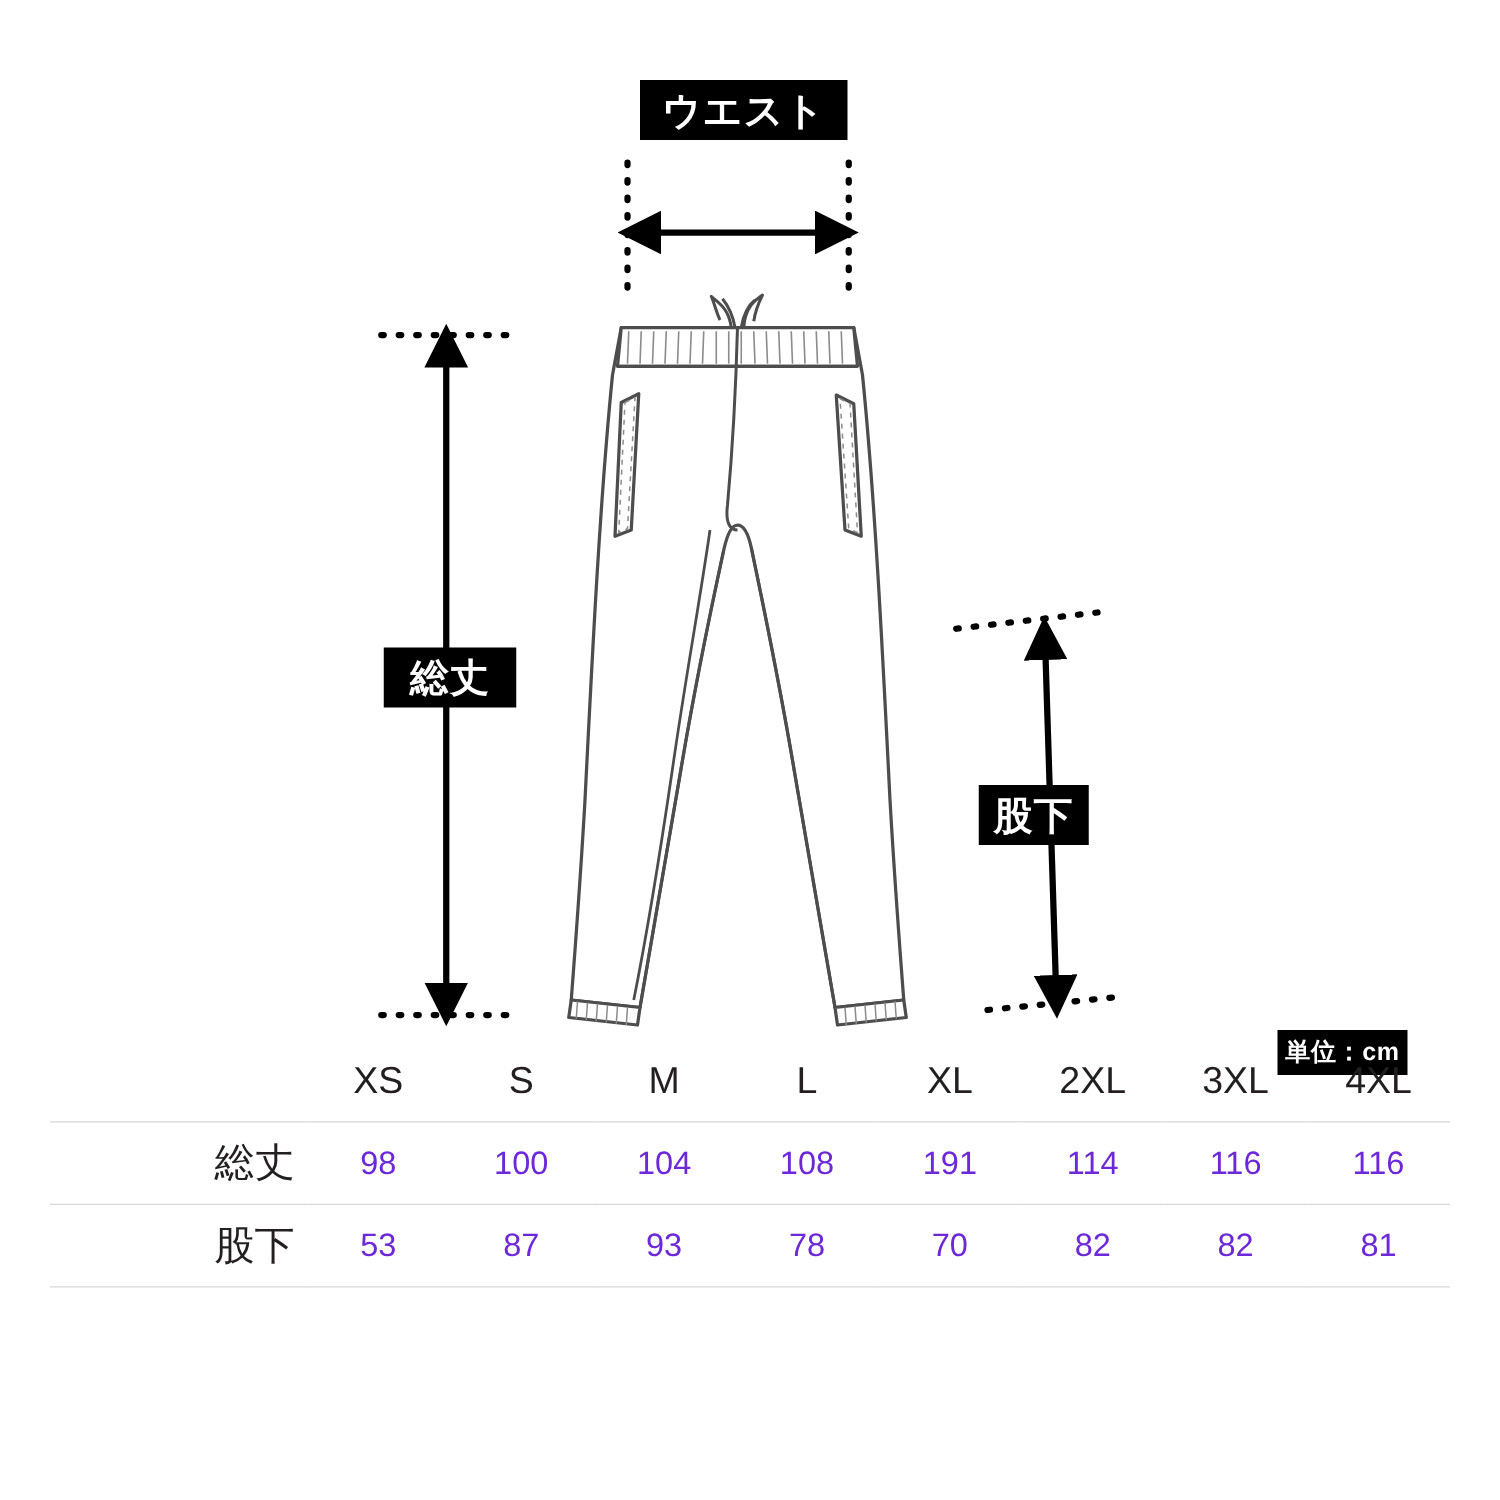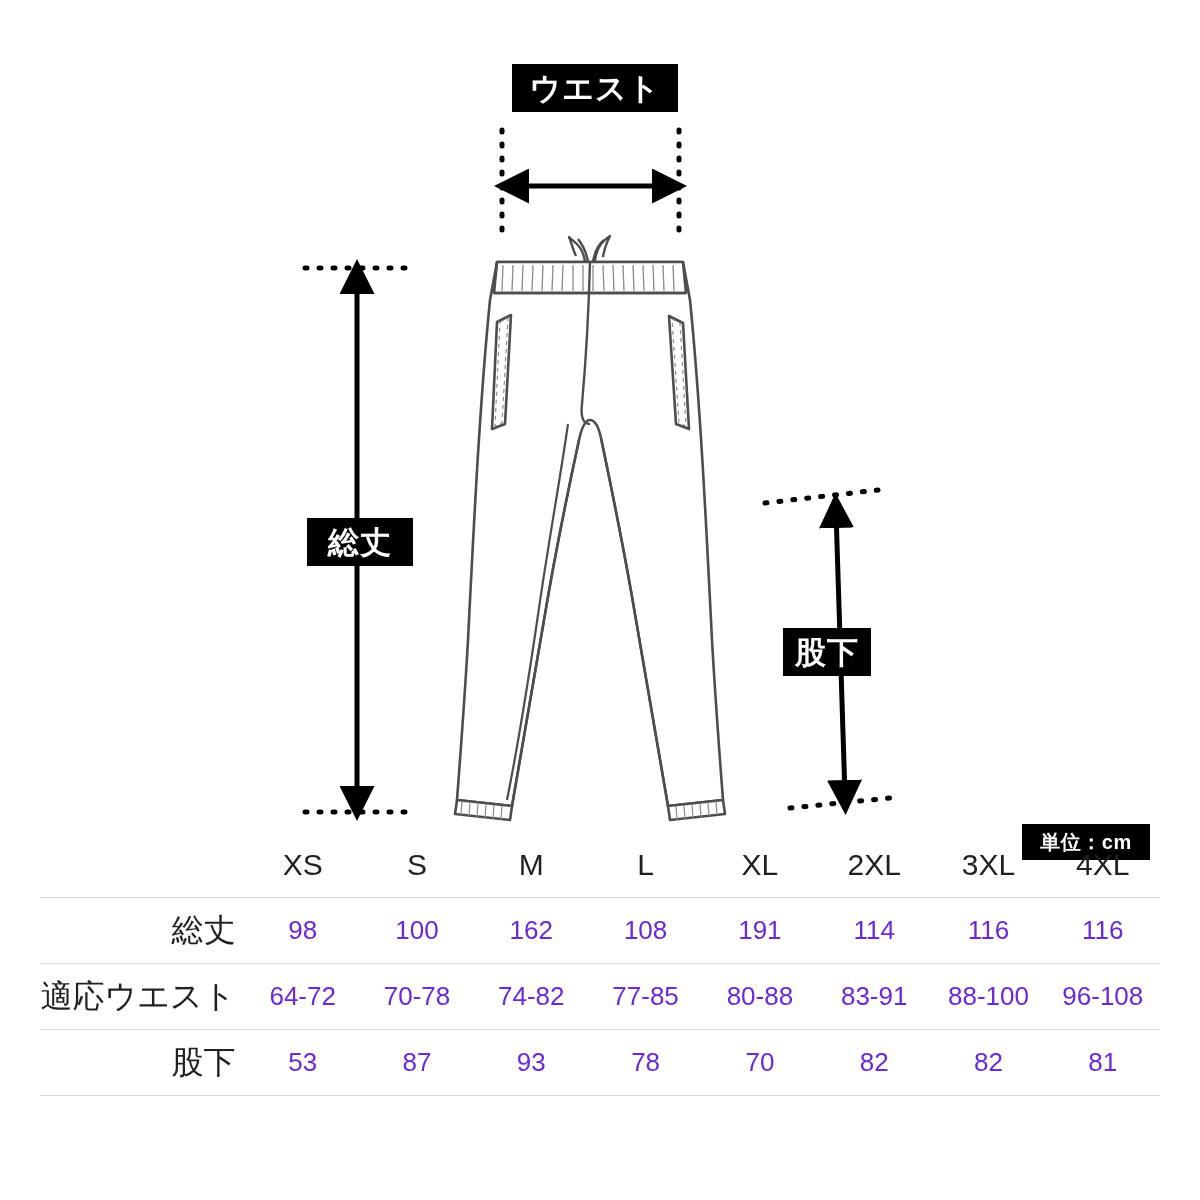--- a/index.html
+++ b/index.html
@@ -44,21 +44,21 @@
     width: 106px; height: 48px;
     font-size: 31px;
   }
   #chip-inseam {
     left: 783px; top: 628px;
     width: 88px; height: 48px;
     font-size: 31px;
   }
   #chip-unit {
     left: 1022px; top: 824px;
-    width: 128px; height: 36px;
+    width: 104px; height: 36px;
     font-size: 20px;
     letter-spacing: 0.5px;
   }
 
   
   #diagram {
     position: absolute;
     left: 0; top: 0;
     width: 1200px;
     height: 880px;
@@ -248,37 +248,26 @@
         <th>2XL</th>
         <th>3XL</th>
         <th>4XL</th>
       </tr>
     </thead>
     <tbody>
       <tr>
         <th>総丈</th>
         <td>98</td>
         <td>100</td>
-        <td>162</td>
+        <td>104</td>
         <td>108</td>
         <td>191</td>
         <td>114</td>
         <td>116</td>
         <td>116</td>
-      </tr>
-      <tr>
-        <th>適応ウエスト</th>
-        <td>64-72</td>
-        <td>70-78</td>
-        <td>74-82</td>
-        <td>77-85</td>
-        <td>80-88</td>
-        <td>83-91</td>
-        <td>88-100</td>
-        <td>96-108</td>
       </tr>
       <tr>
         <th>股下</th>
         <td>53</td>
         <td>87</td>
         <td>93</td>
         <td>78</td>
         <td>70</td>
         <td>82</td>
         <td>82</td>

